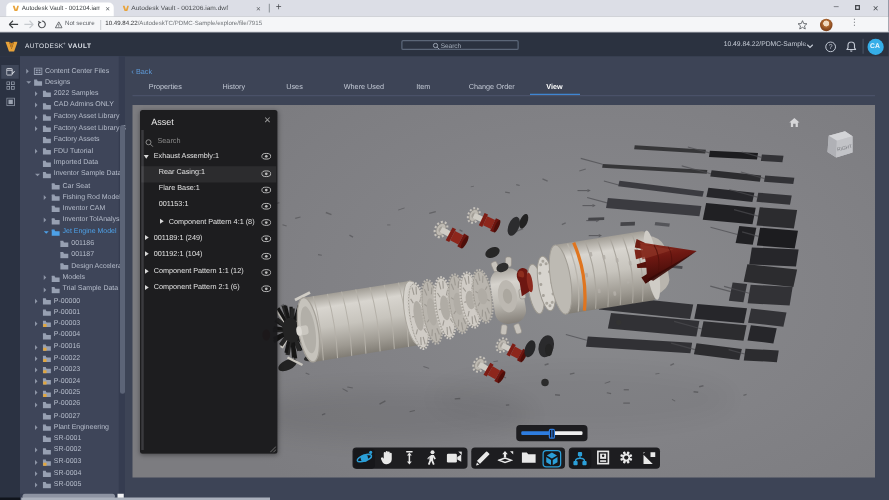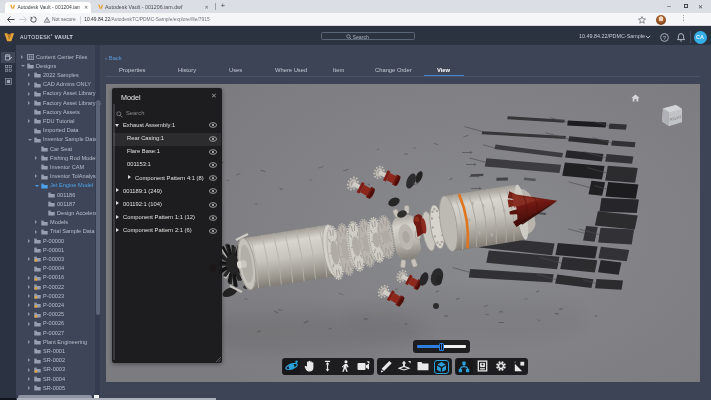--- a/index.html
+++ b/index.html
@@ -745,21 +745,21 @@
 <path d="M7 8.5 L20 5 L26 9 L26 22 L13 26 L6 21.5 Z" fill="#cbccd0"></path>
 <path d="M7 8.5 L20 5 L26 9 L13.5 12.5 Z" fill="#d8d9dc"></path>
 <path d="M7 8.5 L13.5 12.5 L13 26 L6 21.5 Z" fill="#b3b4b9"></path>
 <path d="M13.5 12.5 L26 9 L26 22 L13 26 Z" fill="#c6c7cb"></path>
 <text x="19.8" y="19.6" font-size="4" fill="#7b7d82" text-anchor="middle" font-family="Liberation Sans" transform="rotate(-14 19.8 18.6)">RIGHT</text>
 </g>
   </svg>
 
 <div class="abs" style="left:112px;top:88px;width:110px;height:275px;background:rgba(25,25,27,0.96);border-radius:2px;box-shadow:0 1px 4px rgba(0,0,0,0.4)"></div>
 <div class="abs" style="left:113px;top:104px;width:2px;height:256px;background:#3a3a3e"></div>
-<div class="abs" style="left:121px;top:92.5px;font-size:7.2px;color:#ececec">Model</div>
+<div class="abs" style="left:121px;top:92.5px;font-size:7.2px;color:#ececec">Asset</div>
 <div class="abs" style="left:211px;top:92px;font-size:7px;color:#9a9a9a">✕</div>
 <svg class="abs" style="left:116px;top:110.5px" width="7" height="7" viewBox="0 0 7 7">
     <circle cx="2.8" cy="2.8" r="2" fill="none" stroke="#8a8a8a" stroke-width="0.8"></circle>
     <line x1="4.3" y1="4.3" x2="6.4" y2="6.4" stroke="#8a8a8a" stroke-width="0.8"></line>
   </svg>
 <div class="abs" style="left:126px;top:110px;font-size:5.8px;color:#8a8a8a">Search</div>
 <div style="position:absolute;left:115px;top:123.6px;width:0;height:0;border-top:3.2px solid #d8d8d8;border-left:2.8px solid transparent;border-right:2.8px solid transparent"></div>
 <div style="position:absolute;left:123px;top:120.8px;font-size:5.8px;line-height:9px;color:#e0e0e0;white-space:nowrap">Exhaust Assembly:1</div>
 <svg style="position:absolute;left:209px;top:122.4px" width="8" height="6" viewBox="0 0 8 6">
       <ellipse cx="4" cy="3" rx="3.6" ry="2.3" fill="none" stroke="#b9b9b9" stroke-width="0.8"></ellipse>

